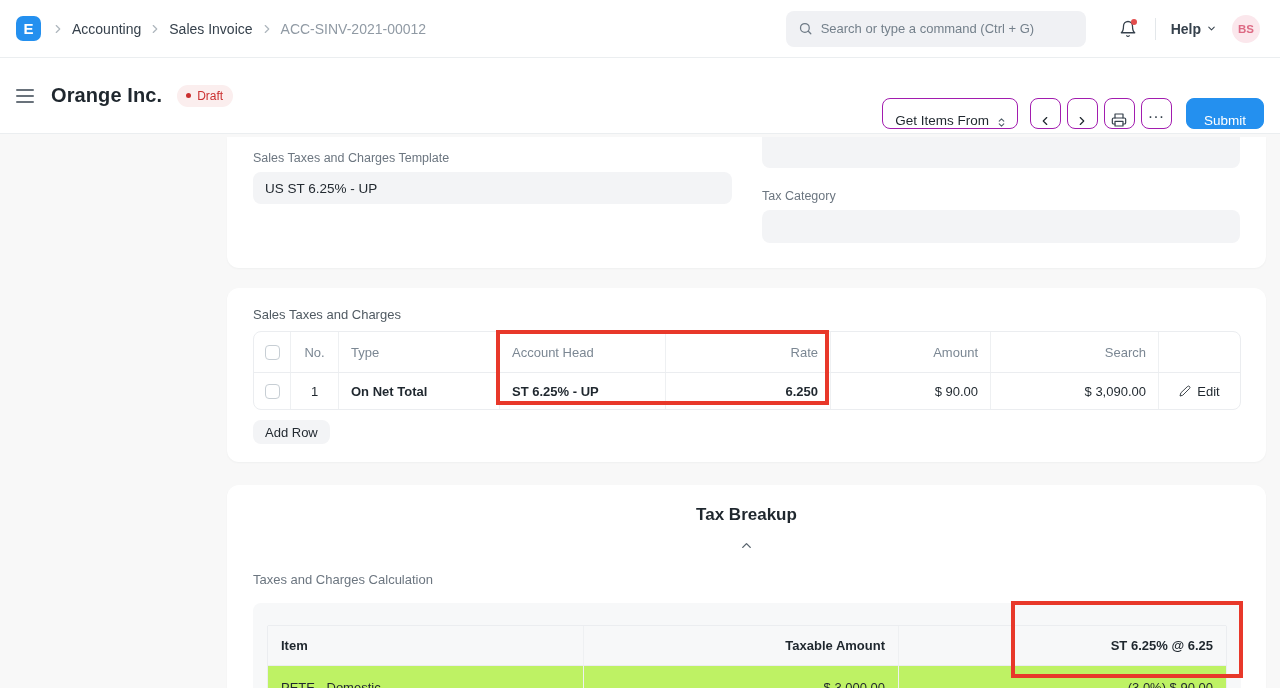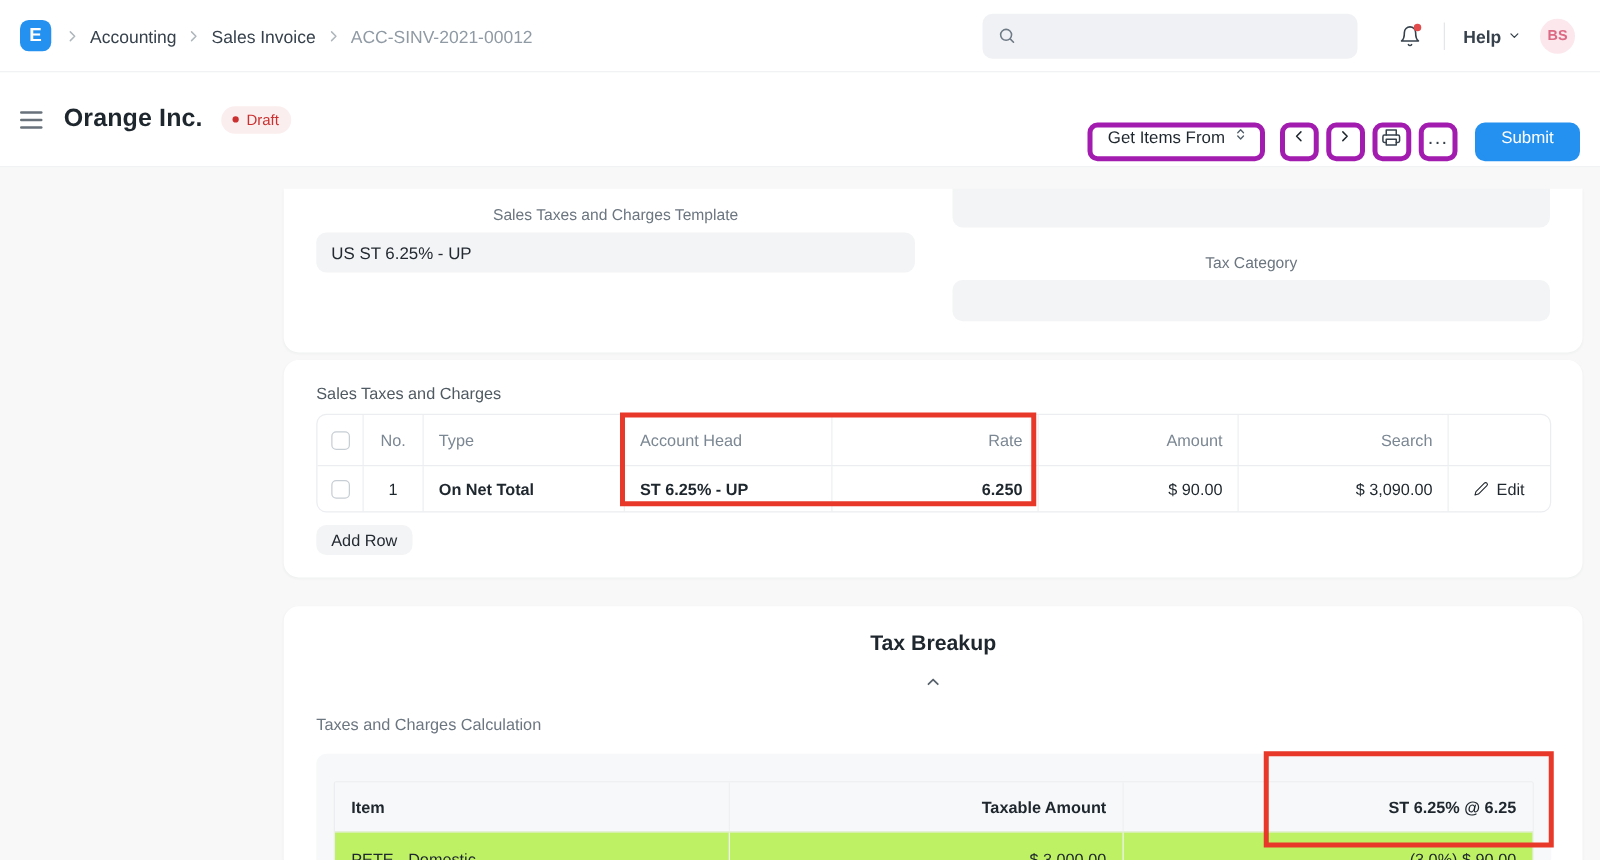--- a/index.html
+++ b/index.html
@@ -42,32 +42,32 @@
     display:flex; align-items:center; padding:0 16px; }
   .hamburger { width:24px; height:24px; display:flex; flex-direction:column;
     justify-content:center; gap:4px; background:none; border:none; cursor:pointer; }
   .hamburger span { display:block; width:18px; height:2px; background:#69727b; border-radius:1px; }
   .title { font-size:20px; font-weight:bold; margin-left:11px; letter-spacing:.1px; }
   .badge { margin-left:15px; display:flex; align-items:center; gap:6px;
     background:#fbeeee; color:#cb3030; font-size:12px; padding:4px 10px 4px 9px;
     border-radius:999px; }
   .badge .bdot { width:5px; height:5px; border-radius:50%; background:#cb3030; }
   .head-actions { margin-left:auto; display:flex; align-items:center; gap:6px; }
-  .btn { height:31px; border-radius:8px; border:4px solid #a21caf; background:#fff;
+  .btn { height:31px; border-radius:8px; border:1px solid #a21caf; background:#fff;
     font-size:13.5px; color:#1f272e; font-family:inherit; cursor:pointer;
-    display:flex; align-items:flex-start; justify-content:center;margin-top:36px; }
+    display:flex; align-items:flex-end; justify-content:center;margin-top:36px; }
   .btn.get-items { padding:0 10px 0 12px; gap:7px; margin-right:6px; }
   .btn.icon-btn { width:31px; padding:0; }
   .btn.more { font-size:16px; letter-spacing:1px; color:#36414c; padding-bottom:6px; }
   .btn.primary { background:#2490ef; border-color:#2490ef; color:#fff; padding:0 17px; margin-left:8px; }
   
   .body { position:absolute; top:134px; left:0; right:0; bottom:0; background:#f8f8f8; }
   .card { position:absolute; left:227px; width:1039px; background:#fff;
     border-radius:12px; box-shadow:0 1px 2px rgba(25,39,52,.04); }
-  .card1 { top:17px; height:131px; border-radius:0 0 12px 12px;text-align:center; }
+  .card1 { top:3px; height:131px; border-radius:0 0 12px 12px; }
   .card2 { top:154px; height:174px; padding:19px 26px; }
   .card3 { top:351px; height:260px; padding:0 26px; }
   .flabel { font-size:12.5px; color:#6c7680; display:block; }
   .control { background:#f3f4f6; border-radius:8px; height:32px; display:flex;
     align-items:center; padding:0 12px; font-size:13.5px; color:#232a31; cursor:text; }
   .f-left { position:absolute; left:26px; top:14px; width:479px; }
   .f-left .control { margin-top:7px; }
   .f-right { position:absolute; left:535px; top:0; width:478px; }
   .control.cut { height:31px; border-radius:0 0 8px 8px; }
   .f-right .flabel { margin-top:21px; }
@@ -142,20 +142,21 @@
       <span class="crumb muted">ACC-SINV-2021-00012</span>
     </nav>
 
     <div class="search">
       <span style="display:flex;">
         <svg width="15" height="15" viewBox="0 0 24 24" fill="none" stroke="#6e7a85" stroke-width="2" stroke-linecap="round">
             <circle cx="11" cy="11" r="7"></circle>
             <line x1="16.5" y1="16.5" x2="20.5" y2="20.5"></line>
           </svg>
       </span>
+      <input placeholder="Search or type a command (Ctrl + G)" style="">
     </div>
 
     <div class="nav-right">
       <button class="bell">
         <svg width="18" height="18" viewBox="0 0 24 24" fill="none" stroke="#36414c" stroke-width="1.7" stroke-linecap="round" stroke-linejoin="round">
             <path d="M18 8a6 6 0 0 0-12 0c0 7-3 9-3 9h18s-3-2-3-9"></path>
             <path d="M13.7 21a2 2 0 0 1-3.4 0"></path>
           </svg>
         <span class="dot"></span>
       </button>

